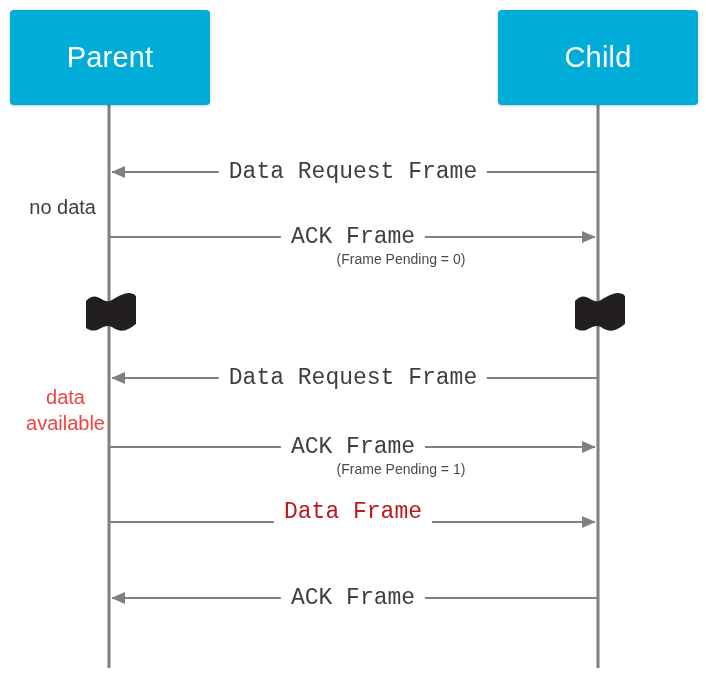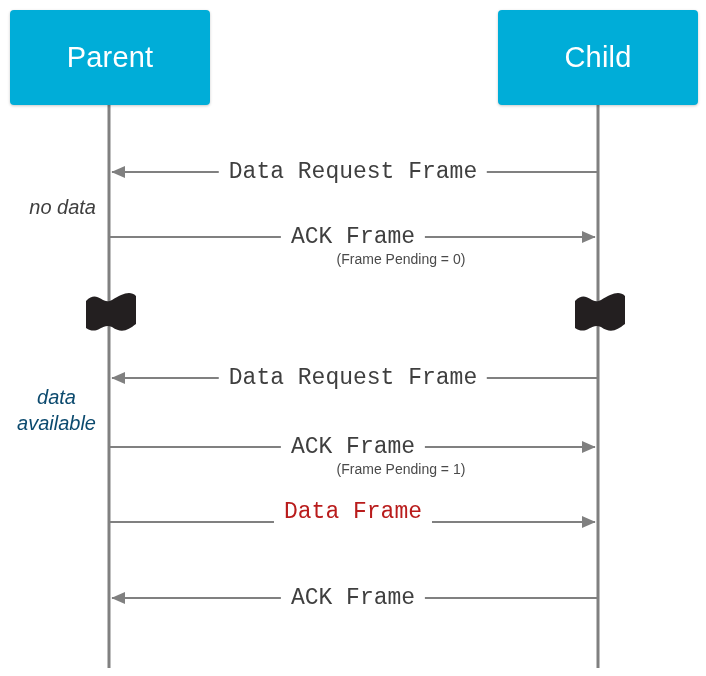--- a/index.html
+++ b/index.html
@@ -85,21 +85,20 @@
   
   .side-note {
     position: absolute;
     transform: translate(-100%, -50%);
     text-align: center;
     color: #3f3f3f;
     font-size: 20px;
     line-height: 1.28;
     white-space: pre-line;
     font-family: "Liberation Sans", sans-serif;
-    font-style: italic;
   }
 </style>
 </head>
 <body>
 
 <div id="diagram-root" style="background: rgb(255, 255, 255);">
 
   <svg id="diagram-svg" viewBox="0 0 706 676">
     <defs>
       <marker id="arrow-right" viewBox="0 0 10 10" refX="9.5" refY="5" markerWidth="7" markerHeight="7" orient="auto-start-reverse">
@@ -148,17 +147,17 @@
       <div class="msg-sublabel" style="left: 353px; top: 252px;">(Frame Pending = 0)</div>
       <div class="msg-label" style="left: 353px; top: 378px; color: rgb(63, 63, 63);">Data Request Frame</div>
       <div class="msg-label" style="left: 353px; top: 447px; color: rgb(63, 63, 63);">ACK Frame</div>
       <div class="msg-sublabel" style="left: 353px; top: 462px;">(Frame Pending = 1)</div>
       <div class="msg-label" style="left: 353px; top: 512px; color: #b91c1c;">Data Frame</div>
       <div class="msg-label" style="left: 353px; top: 598px; color: rgb(63, 63, 63);">ACK Frame</div>
     </div>
 
   <div id="notes-layer">
       <div class="side-note" style="left: 96px; top: 208px; color: rgb(63, 63, 63);">no data</div>
-      <div class="side-note" style="left: 96px; top: 411px; color: #0c4a6e;">data
+      <div class="side-note" style="left: 105px; top: 411px; color: #ef4444;">data
 available</div>
     </div>
 
 </div>
 
 </body></html>

